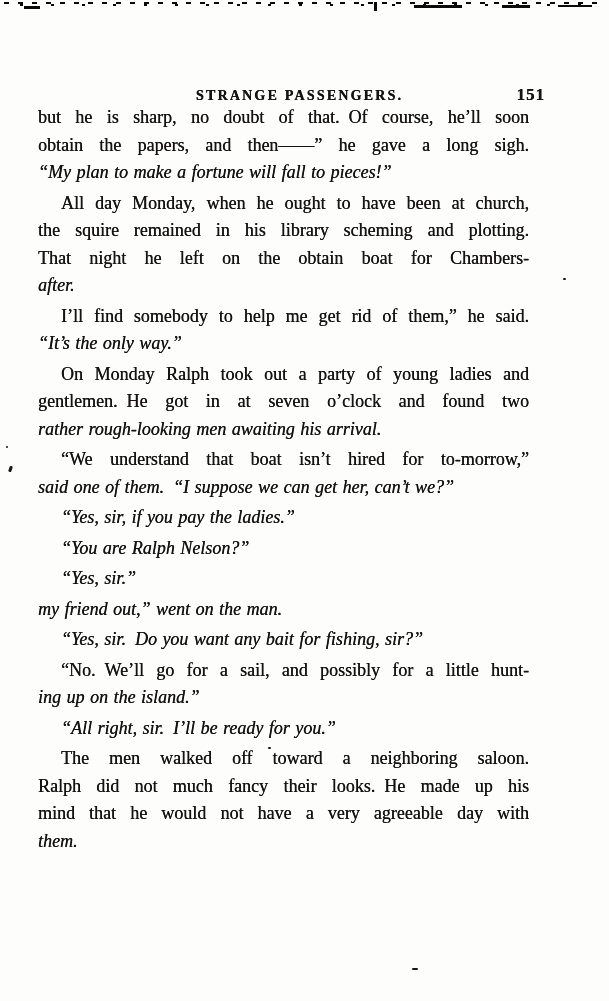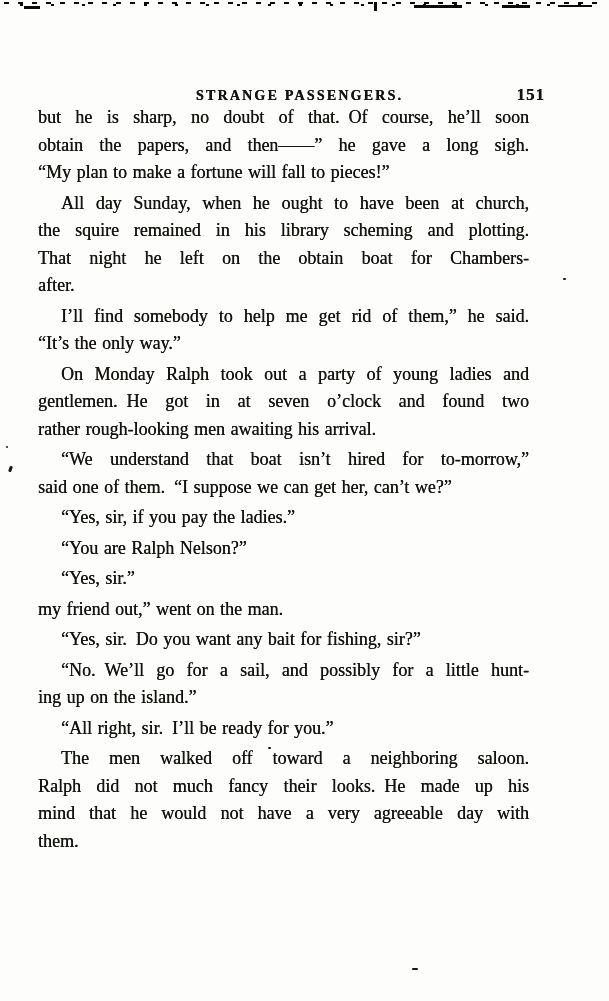--- a/index.html
+++ b/index.html
@@ -44,21 +44,21 @@
   }
 
   .page-body {
     position:absolute; top:104px; left:38px; width:491px;
     font-size:18px; line-height:27.5px;
     word-spacing:1px;
     text-shadow:0.25px 0.25px 0 currentColor;
   }
   .para + .para { margin-top:3px; }
   .line { text-align:justify; text-align-last:justify; }
-  .line.last { text-align-last:left; }
+  .line.last { text-align-last:left;font-style:italic; }
   .para.indent .line.first { text-indent:23px; }
 
   .speckle { position:absolute; background:#171717; border-radius:1px; }
   .sp-1 { left:9px;  top:466px; width:3px; height:6px; transform:rotate(20deg); }
   .sp-2 { left:6px;  top:446px; width:2px; height:2px; }
   .sp-3 { left:412px; top:968px; width:6px; height:2px; }
   .sp-4 { left:563px; top:278px; width:3px; height:2px; }
   .sp-5 { left:268px; top:747px; width:3px; height:2px; }
 </style>
 </head>
@@ -79,21 +79,21 @@
     <div class="page-number">151</div>
   </div>
 
   <div class="page-body">
       <div class="para">
         <div class="line first">but he is sharp, no doubt of that. Of course, he’ll soon</div>
         <div class="line">obtain the papers, and then——” he gave a long sigh.</div>
         <div class="line last">“My plan to make a fortune will fall to pieces!”</div>
       </div>
       <div class="para indent">
-        <div class="line first">All day Sunday, when he ought to have been at church,</div>
+        <div class="line first">All day Monday, when he ought to have been at church,</div>
         <div class="line">the squire remained in his library scheming and plotting.</div>
         <div class="line">That night he left on the obtain boat for Chambers-</div>
         <div class="line last">after.</div>
       </div>
       <div class="para indent">
         <div class="line first">I’ll find somebody to help me get rid of them,” he said.</div>
         <div class="line last">“It’s the only way.”</div>
       </div>
       <div class="para indent">
         <div class="line first">On Monday Ralph took out a party of young ladies and</div>

